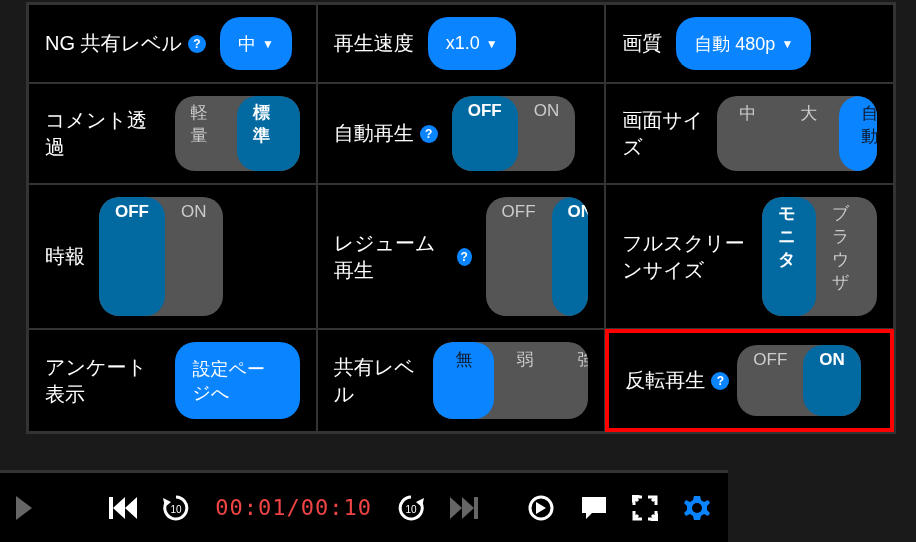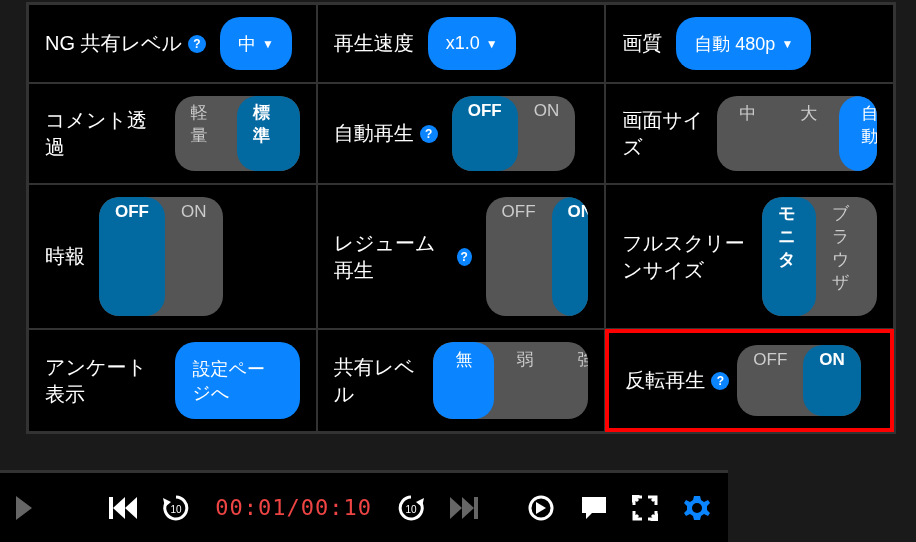--- a/index.html
+++ b/index.html
@@ -9,21 +9,21 @@
 .title-row { display:flex; align-items:center; gap:6px; }
 .title { color:#fff; font-size:20px; }
 .help { width:18px; height:18px; border-radius:50%; background:#0a84ff; color:#fff; font-size:12px; font-weight:bold; display:flex; align-items:center; justify-content:center; }
 .pill { background:#0a84ff; color:#fff; border-radius:20px; display:inline-flex; align-items:center; gap:6px; padding:6px 18px; font-size:18px; width:fit-content; }
 .pill .tri { font-size:12px; }
 .toggle { display:inline-flex; background:#555; border-radius:20px; width:fit-content; overflow:hidden; }
 .toggle .opt { color:#ccc; font-size:17px; padding:5px 16px; }
 .toggle .opt.active { background:#0369a1; color:#fff; border-radius:20px;font-weight:bold; }
 .seg3 { display:inline-flex; background:#555; border-radius:20px; width:fit-content; overflow:hidden; }
 .seg3 .opt { color:#ccc; font-size:17px; padding:6px 22px; }
-.seg3 .opt.active { background:#0a84ff; color:#ffffff; border-radius:20px; }
+.seg3 .opt.active { background:#0a84ff; color:#0f172a; border-radius:20px; }
 .highlight { border:4px solid #ff0000;gap:8px; }
 .controlbar { position:absolute; left:0; bottom:0; width:728px; height:72px; background:#000; border-top:3px solid #333; display:flex; align-items:center; padding:12px 16px; gap:24px; }
 .ctrl { color:#fff; display:flex; align-items:center; justify-content:center; }
 .ctrl.dim { color:#666; }
 .time { color:#ef4444; font-size:22px; font-family:monospace; letter-spacing:1px; }
 .spacer { flex:1; }
 .gear { color:#0a84ff; }
 svg { display:block; }
 </style>
 </head>

